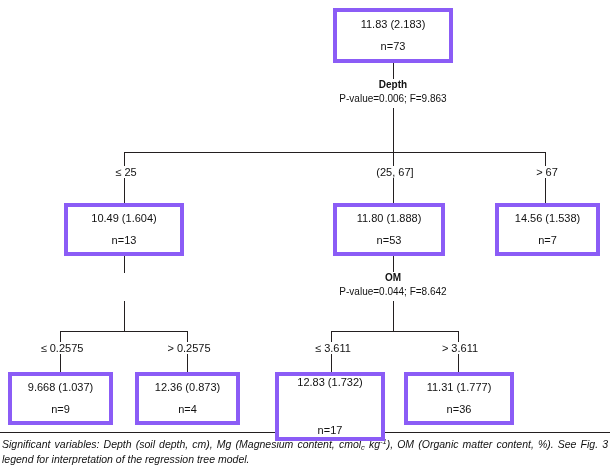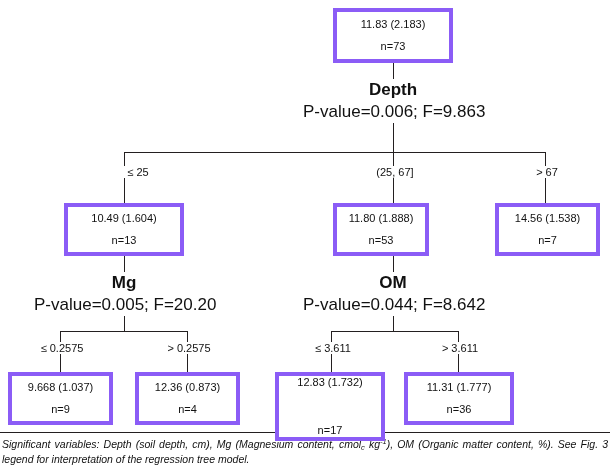--- a/index.html
+++ b/index.html
@@ -42,21 +42,21 @@
   .node-val {
     margin-bottom: 9px;
     white-space: nowrap;
   }
   .node-n {
     white-space: nowrap;
   }
   .split-label {
     position: absolute;
     text-align: center;
-    font-size: 17px;
+    font-size: 10px;
     line-height: 1.25;
     color: #111111;
     white-space: nowrap;
     z-index: 2;
     background: #ffffff;
   }
   .split-var {
     font-weight: bold;
     display: block;
     margin-bottom: 1px;
@@ -133,43 +133,39 @@
   <div class="node-box" style="left:333px; top:8px; width:120px; height:55px;">
     <span class="node-val">11.83 (2.183)</span>
     <span class="node-n">n=73</span>
   </div>
 
   <div class="split-label" style="left:303px; top:79px; width:180px;">
     <span class="split-var">Depth</span>
     <span class="split-stat">P-value=0.006; F=9.863</span>
   </div>
 
-  <div class="edge-label" style="left:96px; top:166px; width:80px;">≤ 25</div>
+  <div class="edge-label" style="left:84px; top:166px; width:80px;">≤ 25</div>
   <div class="edge-label" style="left:353px; top:166px; width:80px;">(25, 67]</div>
   <div class="edge-label" style="left:505px; top:166px; width:80px;">&gt; 67</div>
 
   <div class="node-box" style="left:64px; top:203px; width:120px; height:53px;">
     <span class="node-val">10.49 (1.604)</span>
     <span class="node-n">n=13</span>
   </div>
 
-  <div class="node-box" style="left:333px; top:203px; width:96px; height:53px;">
+  <div class="node-box" style="left:333px; top:203px; width:112px; height:53px;">
     <span class="node-val">11.80 (1.888)</span>
     <span class="node-n">n=53</span>
   </div>
 
   <div class="node-box" style="left:495px; top:203px; width:105px; height:53px;">
     <span class="node-val">14.56 (1.538)</span>
     <span class="node-n">n=7</span>
   </div>
 
-  <div class="split-label" style="left:34px; top:272px; width:180px;">
-    <span class="split-var">Mg</span>
-    <span class="split-stat">P-value=0.005; F=20.20</span>
-  </div>
 
   <div class="split-label" style="left:303px; top:272px; width:180px;">
     <span class="split-var">OM</span>
     <span class="split-stat">P-value=0.044; F=8.642</span>
   </div>
 
   <div class="edge-label" style="left:20px; top:342px; width:80px;">≤ 0.2575</div>
   <div class="edge-label" style="left:147px; top:342px; width:80px;">&gt; 0.2575</div>
   <div class="edge-label" style="left:291px; top:342px; width:80px;">≤ 3.611</div>
   <div class="edge-label" style="left:418px; top:342px; width:80px;">&gt; 3.611</div>

